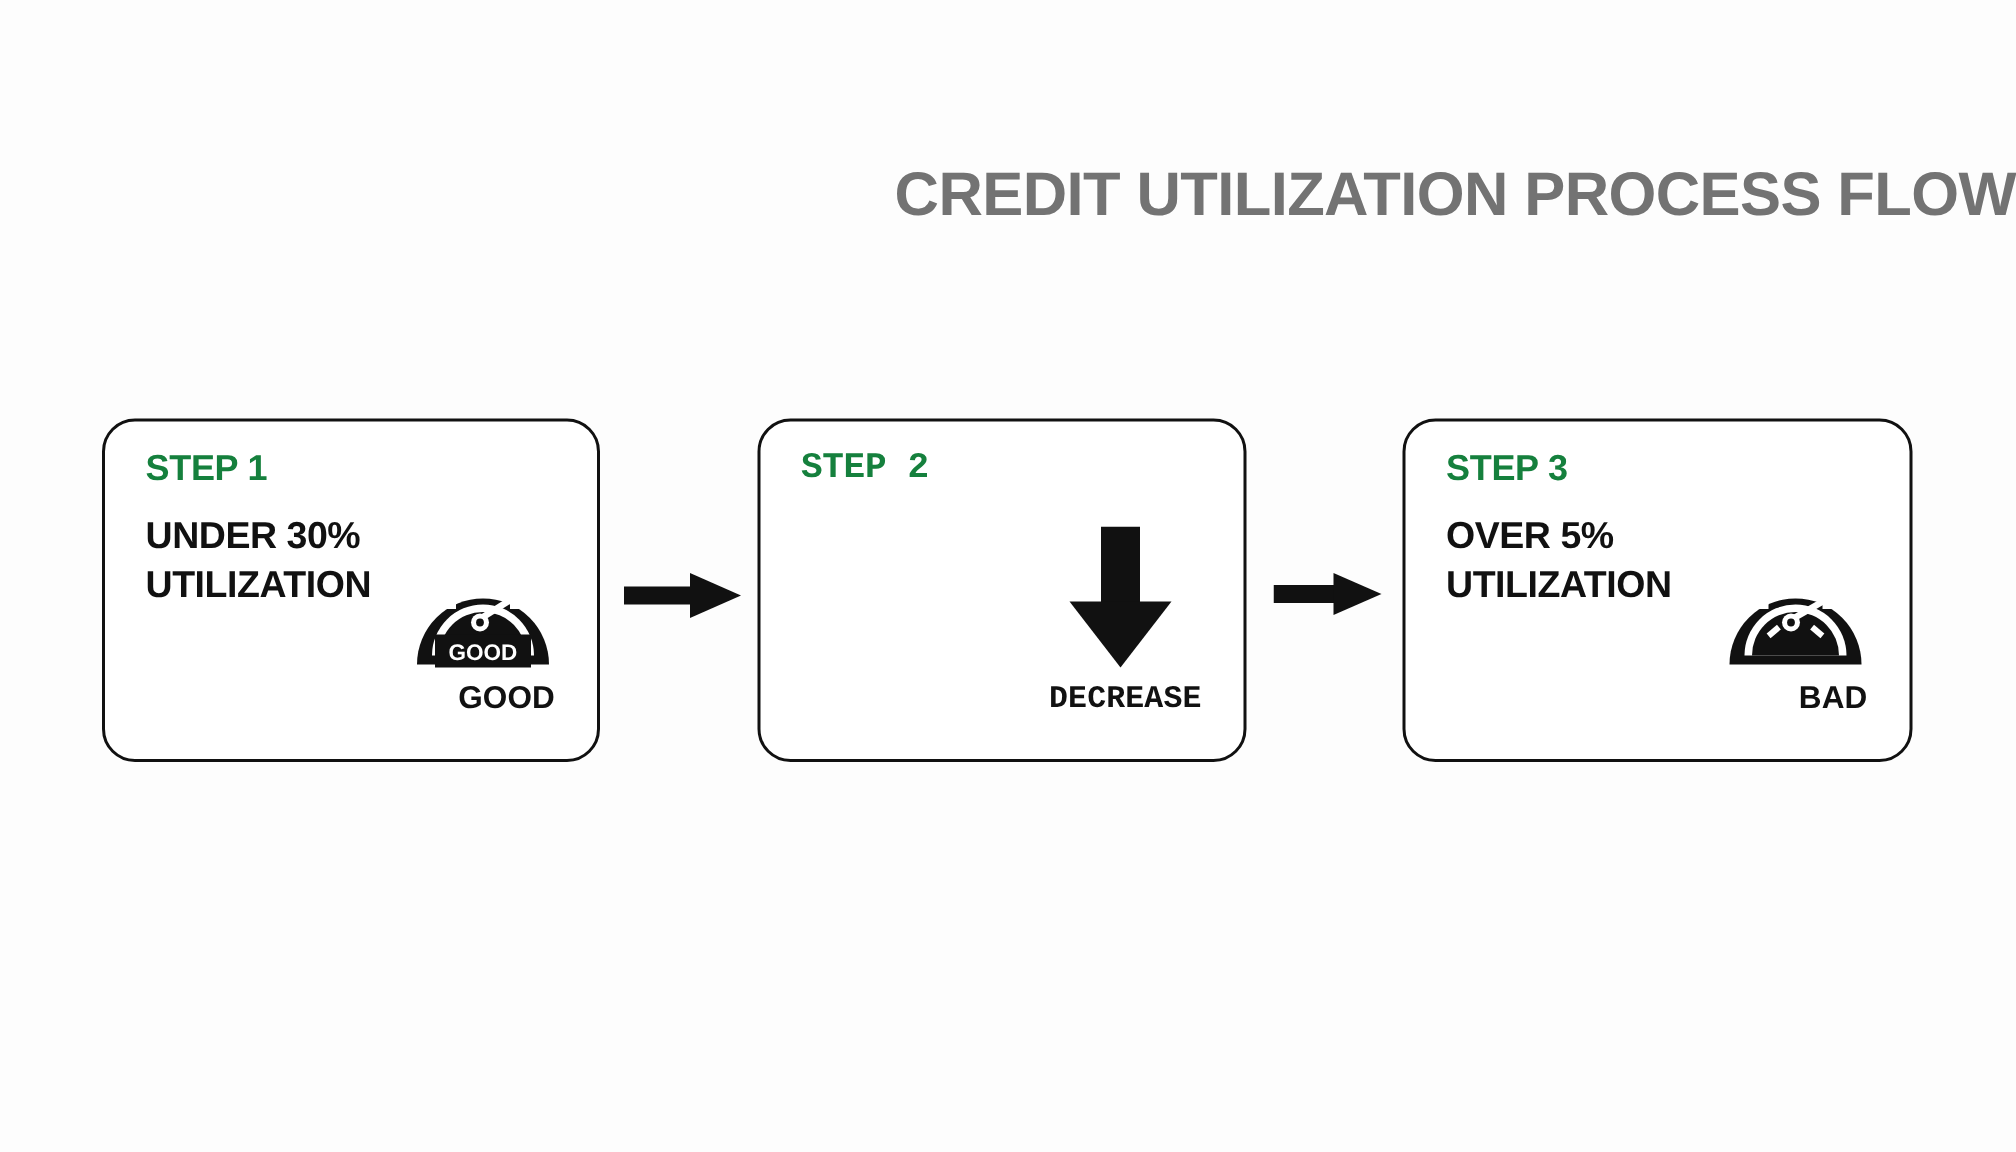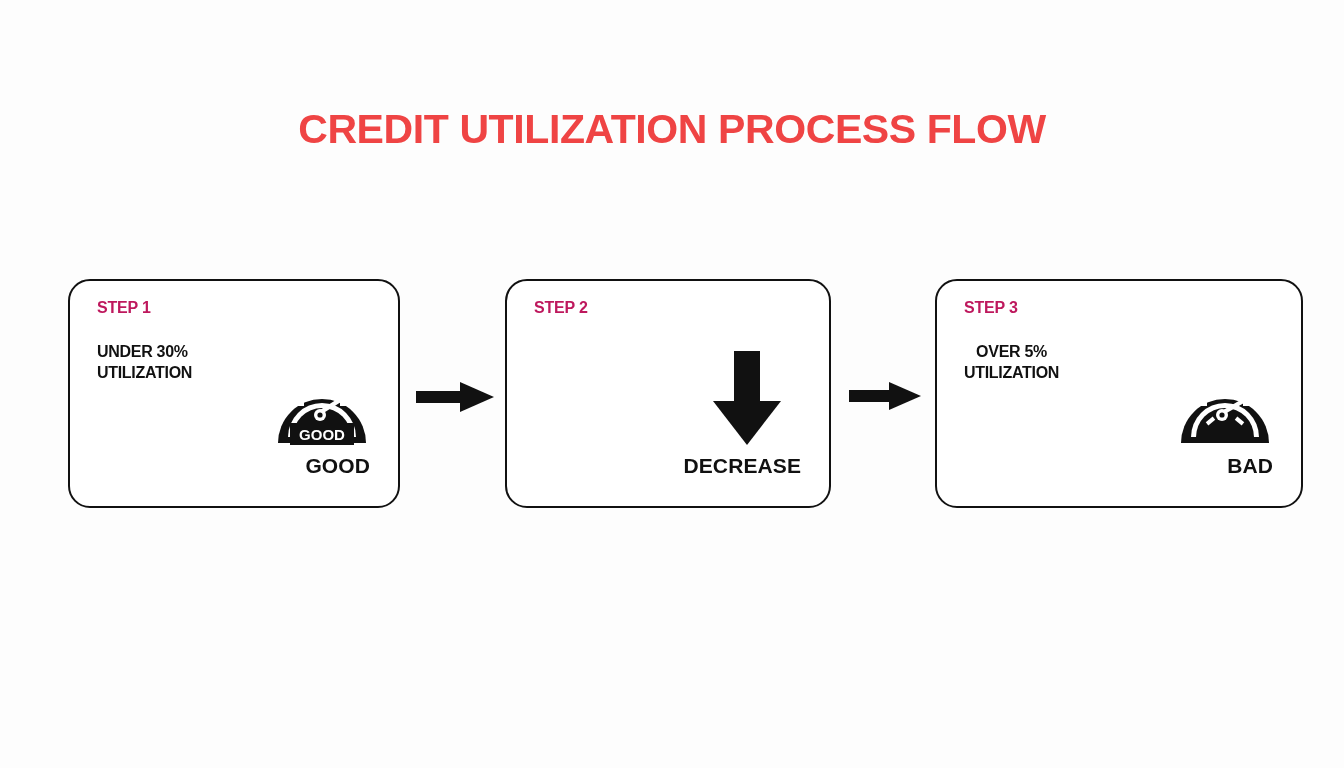--- a/index.html
+++ b/index.html
@@ -14,25 +14,25 @@
     color: #0d0d0d;
     overflow: hidden;
     position: relative;
   }
 
   #page-title {
     position: absolute;
     top: 106px;
     left: 0;
     width: 1344px;
-    text-align: center;
+    text-align: right;
     font-size: 41px;
     font-weight: bold;
     letter-spacing: -0.4px;
-    color: #ef4444;
+    color: #737373;
     white-space: nowrap;
   }
 
   #flow-row {
     position: absolute;
     top: 279px;
     left: 68px;
     width: 1200px;
     height: 231px;
   }
@@ -41,38 +41,38 @@
     position: absolute;
     top: 0;
     width: 332px;
     height: 229px;
     box-sizing: border-box;
     border: 2.4px solid #111111;
     border-radius: 22px;
     background: #ffffff;
   }
   .step-card.c0 { left: 0px; }
-  .step-card.c1 { left: 437px; width: 326px; }
-  .step-card.c2 { left: 867px; width: 368px; text-align: center; }
+  .step-card.c1 { left: 437px; width: 326px; font-family: Liberation Mono, monospace; }
+  .step-card.c2 { left: 867px; width: 340px; }
 
   .step-label {
     position: absolute;
     top: 18px;
     left: 27px;
-    font-size: 16px;
+    font-size: 24px;
     font-weight: bold;
     letter-spacing: -0.2px;
-    color: #be185d;
+    color: #15803d;
   }
 
   .step-body {
     position: absolute;
     top: 60px;
     left: 27px;
-    font-size: 16px;
+    font-size: 25px;
     font-weight: bold;
     line-height: 1.32;
     letter-spacing: -0.3px;
     color: #111111;
     white-space: pre-line;
     max-width: 210px;
   }
 
   .step-caption {
     position: absolute;

